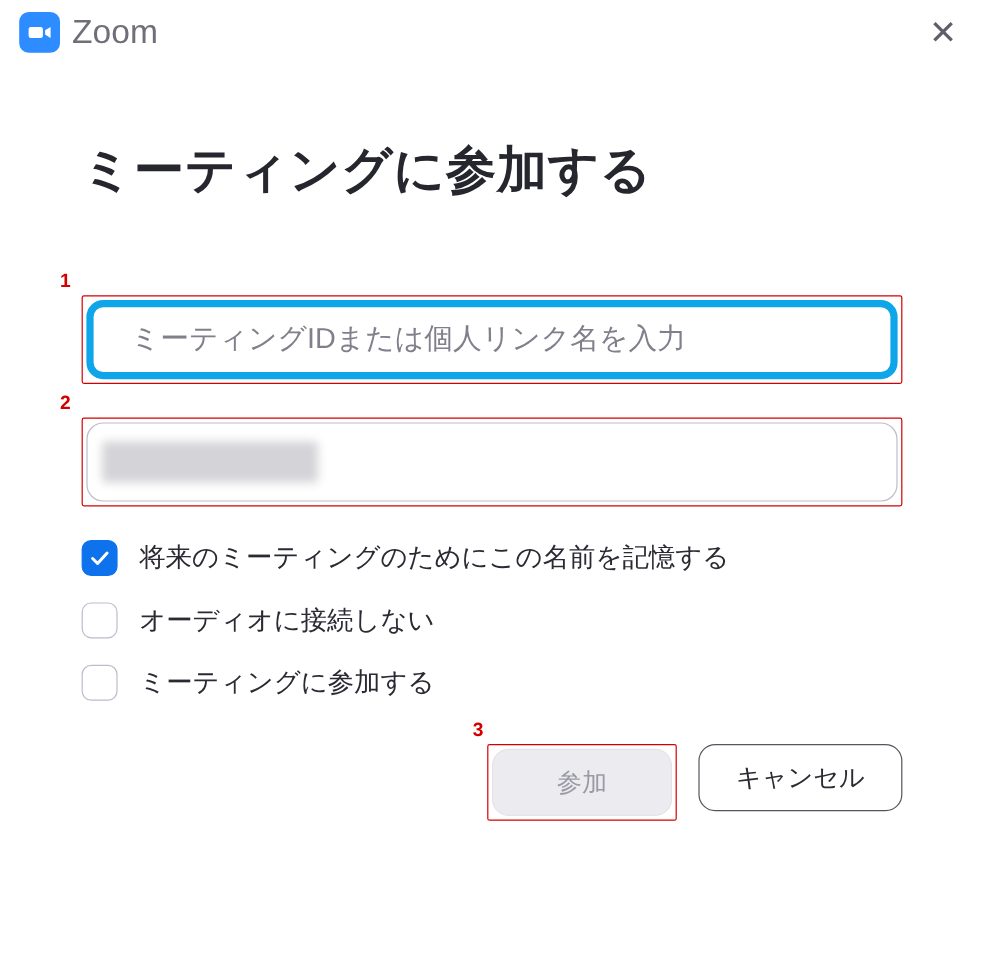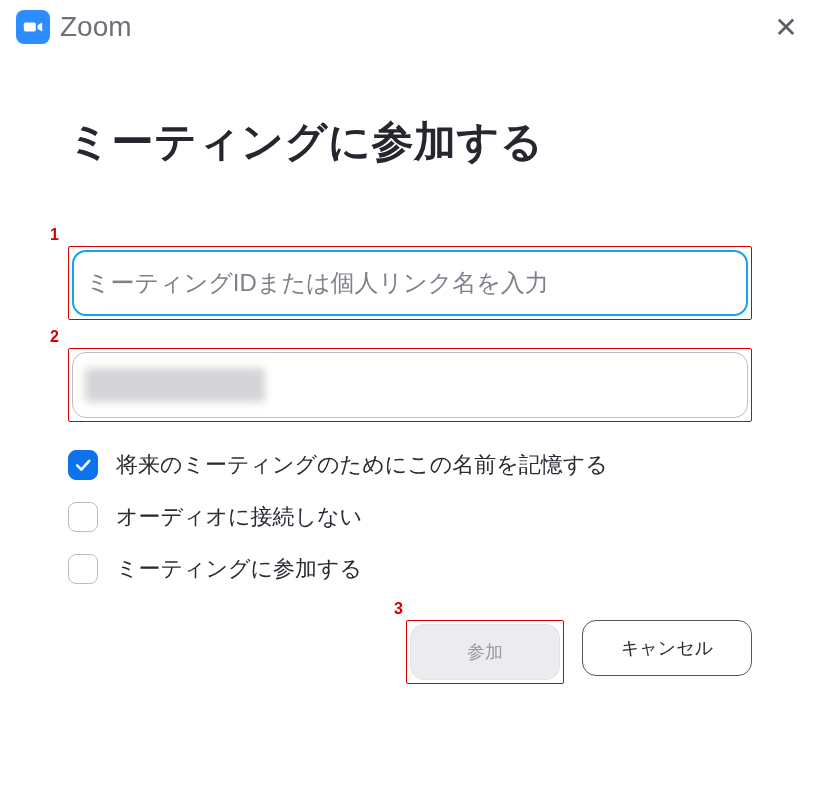--- a/index.html
+++ b/index.html
@@ -71,24 +71,24 @@
     font-size: 16px;
   }
   .annot-box {
     border: 1.5px solid #d40000;
     border-radius: 2px;
     padding: 3px;
   }
   .text-input {
     width: 100%;
     height: 66px;
-    border: 2px solid #0ea5e9;
+    border: 6px solid #0ea5e9;
     border-radius: 14px;
     font-size: 24px;
-    padding: 0 12px;
+    padding: 0 31px;
     color: #2a2a33;
     background: #ffffff;
   }
   .text-input::placeholder {
     color: #80808c;
   }
   .name-input-inner {
     display: flex;
     align-items: center;
     height: 66px;
@@ -151,21 +151,21 @@
     position: absolute;
     top: -20px;
     left: -12px;
     color: #d40000;
     font-weight: 700;
     font-size: 16px;
   }
   .btn {
     height: 56px;
     border-radius: 14px;
-    font-size: 18px;
+    font-size: 21px;
     padding: 0 26px;
     cursor: pointer;
     display: flex;
     align-items: center;
     justify-content: center;
   }
   .btn-join {
     min-width: 150px;
     background: #ececf0;
     color: #9a9aa6;

